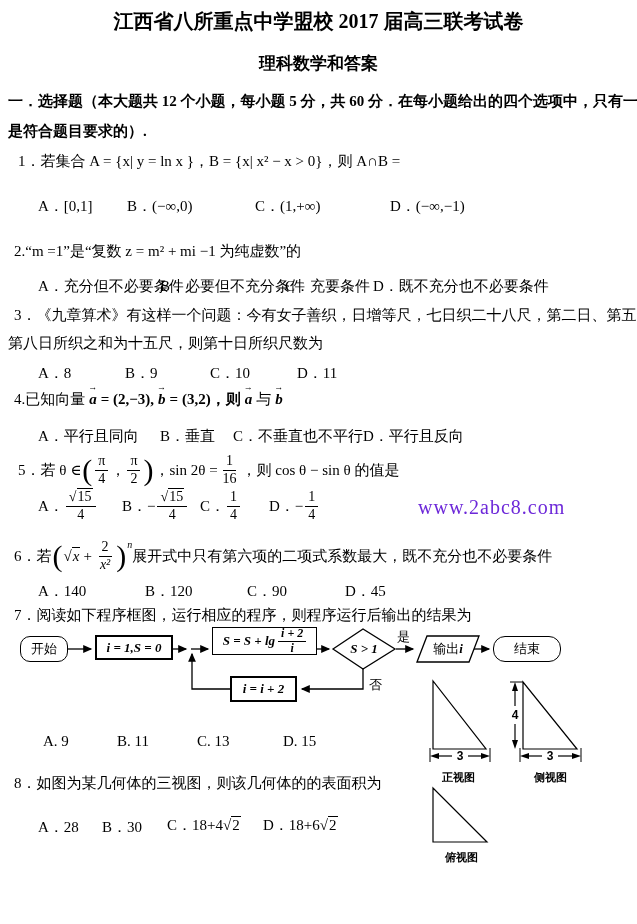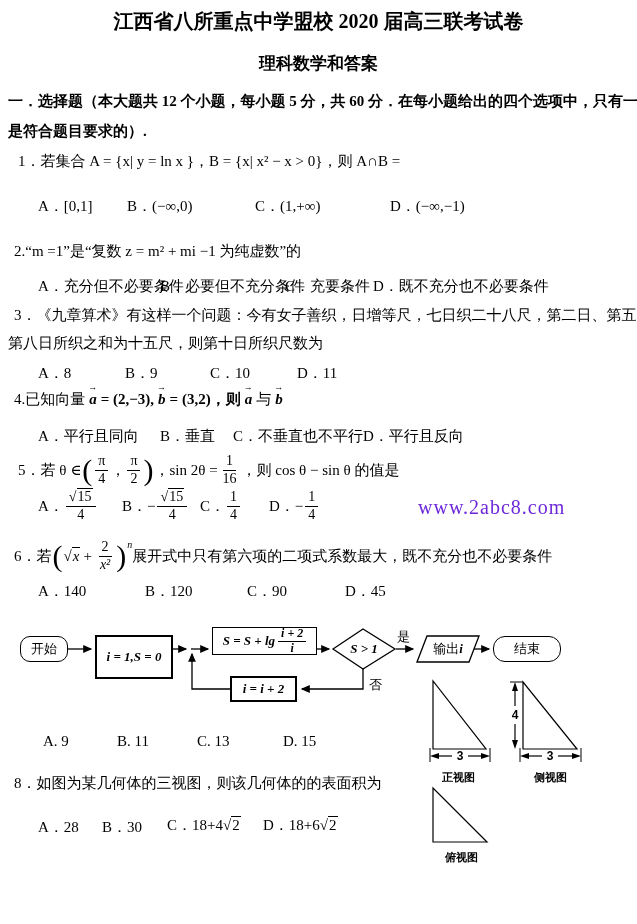--- a/index.html
+++ b/index.html
@@ -40,21 +40,21 @@
   .fig svg{position:absolute;left:0;top:0}
   .fig-label{position:absolute;font-size:11px;font-weight:bold;font-family:"Liberation Sans",sans-serif}
   .dim{position:absolute;font-size:12px;font-weight:bold;background:#fff;text-align:center;
        font-family:"Liberation Sans",sans-serif;line-height:1}
 </style>
 </head>
 <body>
 
 <div class="page">
 
-  <div class="abs hd t1" style="top:8px;left:0">江西省八所重点中学盟校 2020 届高三联考试卷</div>
+  <div class="abs hd t1" style="top:8px;left:0">江西省八所重点中学盟校 2017 届高三联考试卷</div>
   <div class="abs hd t2" style="top:52px;left:0">理科数学和答案</div>
 
   <div class="abs intro" style="left:8px;top:92px">一．选择题（本大题共 12 个小题，每小题 5 分，共 60 分．在每小题给出的四个选项中，只有一项</div>
   <div class="abs intro" style="left:8px;top:122px">是符合题目要求的）.</div>
 
   <div class="abs" style="left:18px;top:152px">1．若集合 A = {x| y = ln x }，B = {x| x² − x &gt; 0}，则 A∩B =</div>
   <div class="abs" style="left:38px;top:197px">A．[0,1]</div>
   <div class="abs" style="left:127px;top:197px">B．(−∞,0)</div>
   <div class="abs" style="left:255px;top:197px">C．(1,+∞)</div>
   <div class="abs" style="left:390px;top:197px">D．(−∞,−1)</div>
@@ -150,20 +150,21 @@
       </span>
     <span class="bp">)</span>
     <span class="sup" style="position:relative;top:-12px">n</span>
     <span>展开式中只有第六项的二项式系数最大，既不充分也不必要条件</span>
   </div>
   <div class="abs" style="left:38px;top:582px">A．140</div>
   <div class="abs" style="left:145px;top:582px">B．120</div>
   <div class="abs" style="left:247px;top:582px">C．90</div>
   <div class="abs" style="left:345px;top:582px">D．45</div>
 
+  <div class="abs" style="left:14px;top:606px">7．阅读如下程序框图，运行相应的程序，则程序运行后输出的结果为</div>
 
   <div class="fc">
     <svg width="605" height="88" viewBox="0 0 605 88">
       <defs>
         <marker id="ar" markerWidth="8" markerHeight="8" refX="6" refY="3" orient="auto">
           <path d="M0,0 L7,3 L0,6 z" fill="#000"></path>
         </marker>
       </defs>
       <line x1="53" y1="27" x2="76" y2="27" stroke="#000" stroke-width="1.3" marker-end="url(#ar)"></line>
       <line x1="158" y1="27" x2="171" y2="27" stroke="#000" stroke-width="1.3" marker-end="url(#ar)"></line>
@@ -172,21 +173,21 @@
       <line x1="381" y1="27" x2="398" y2="27" stroke="#000" stroke-width="1.3" marker-end="url(#ar)"></line>
       <line x1="459" y1="27" x2="474" y2="27" stroke="#000" stroke-width="1.3" marker-end="url(#ar)"></line>
       <polygon points="318,27 348,7 380,27 348,47" fill="#fff" stroke="#000" stroke-width="1.3"></polygon>
       <polygon points="402,40 412,14 464,14 454,40" fill="#fff" stroke="#000" stroke-width="1.3"></polygon>
       <polyline points="348,47 348,67 287,67" fill="none" stroke="#000" stroke-width="1.3" marker-end="url(#ar)"></polyline>
       <polyline points="215,67 177,67 177,32" fill="none" stroke="#000" stroke-width="1.3" marker-end="url(#ar)"></polyline>
     </svg>
     <div class="fc-node fc-border1 fc-round fc-cn" style="left:5px;top:14px;width:48px;height:26px">
         <span>开始</span>
       </div>
-    <div class="fc-node fc-border2 fc-math" style="left:80px;top:13px;width:78px;height:44px">
+    <div class="fc-node fc-border2 fc-math" style="left:80px;top:13px;width:78px;height:25px">
         <span>i = 1,S = 0</span>
       </div>
     <div class="fc-node fc-border1" style="left:197px;top:5px;width:105px;height:28px">
       <span class="fc-math">S = S + lg</span>
       <span class="frac fc-math">
           <span class="num">i + 2</span>
           <span class="den">i</span>
         </span>
     </div>
     <div class="fc-node nobg fc-math" style="left:320px;top:17px;width:58px;height:20px">

